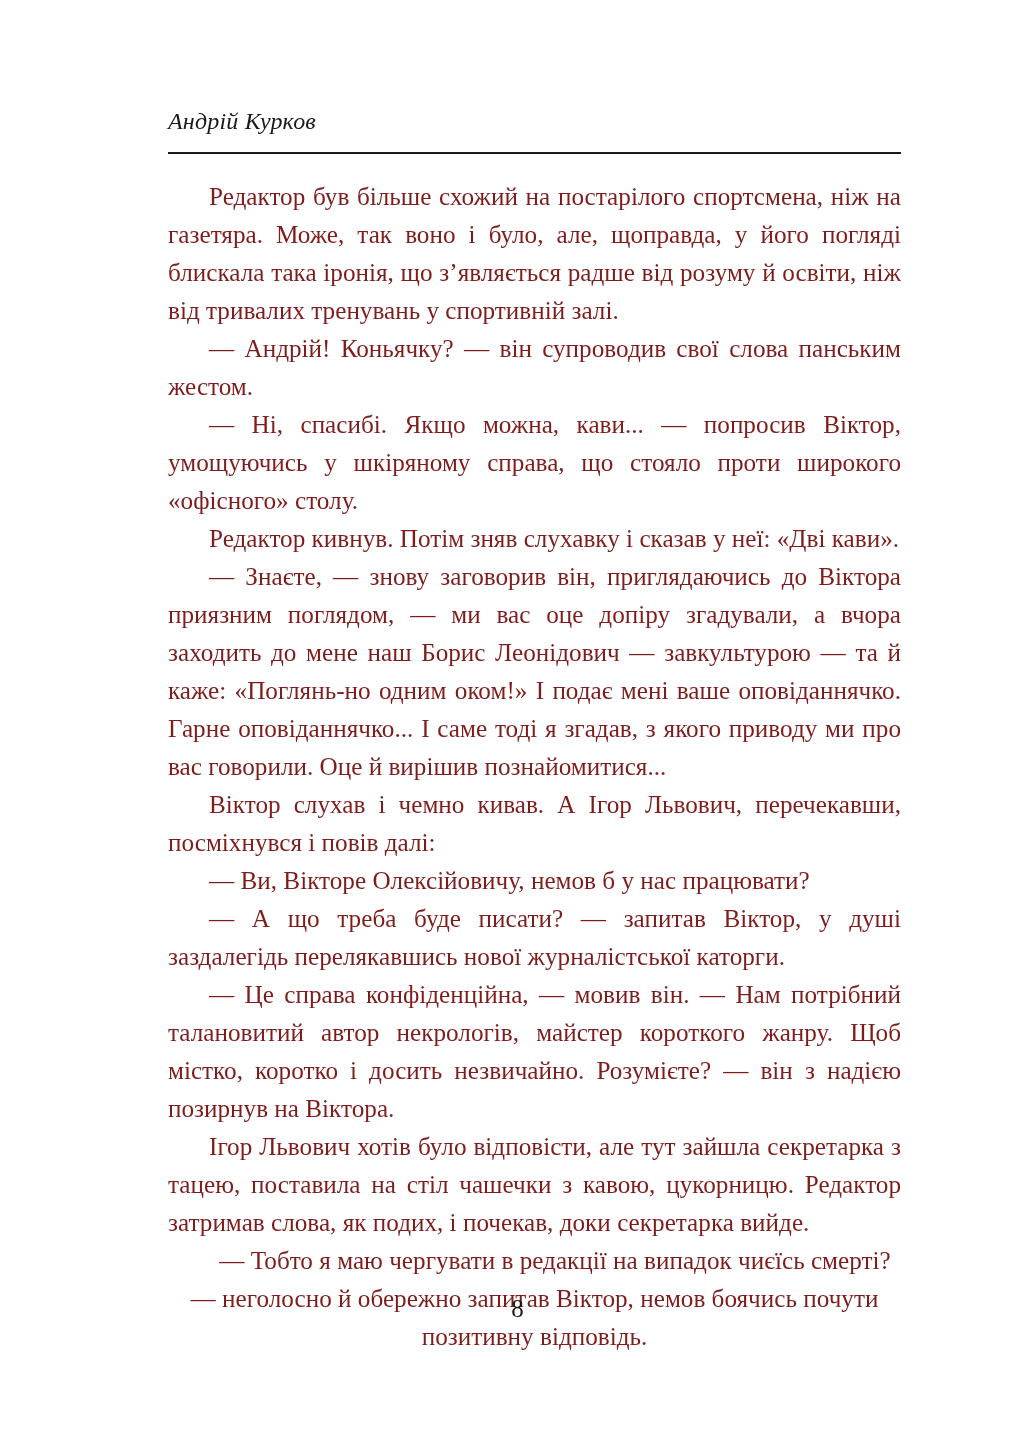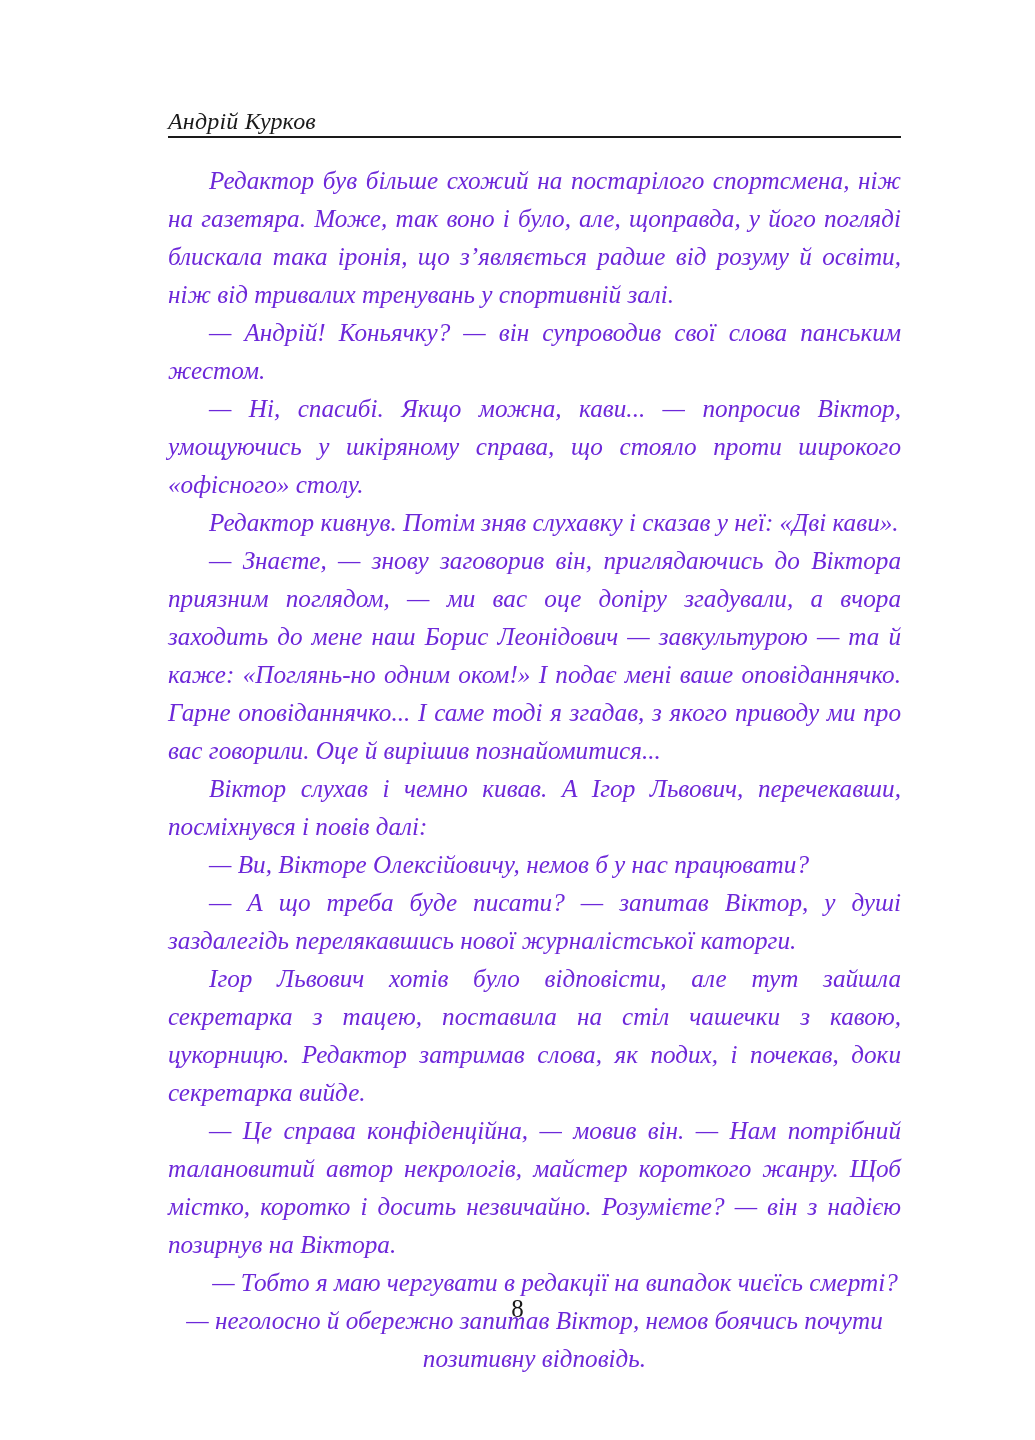--- a/index.html
+++ b/index.html
@@ -22,39 +22,38 @@
     left: 168px;
     top: 108px;
     width: 733px;
   }
   .running-head {
     font-style: italic;
     font-size: 24px;
     line-height: 1.15;
     color: #1a1a1a;
     letter-spacing: 0.2px;
-    padding-bottom: 0;
+    padding-bottom: 16px;
   }
   .head-rule {
     border: 0;
     border-top: 2.2px solid #1a1a1a;
     margin: 0 0 24px 0;
     width: 100%;
   }
   .body-text p {
     margin: 0;
     font-size: 25.2px;
     line-height: 38px;
     text-align: justify;
     text-indent: 41px;
     text-justify: inter-word;
     hyphens: manual;
     -webkit-hyphens: manual;
-    color: #6d28d9;
-    font-style: italic;
+    color: #7f1d1d;
   }
   .body-text p:last-child {
     text-align: center;
   }
   .folio {
     position: absolute;
     left: 0;
     right: 0;
     top: 1296px;
     text-align: center;
@@ -76,22 +75,22 @@
 
     <div class="body-text">
       <p>Редактор був більше схожий на постарілого спортсмена, ніж на газетяра. Може, так воно і було, але, щоправда, у його погляді блискала така іронія, що з’являється радше від розуму й освіти, ніж від тривалих тренувань у спортивній залі.</p>
       <p>— Андрій! Коньячку? — він супроводив свої слова панським жестом.</p>
       <p>— Ні, спасибі. Якщо можна, кави... — попросив Віктор, умощуючись у шкіряному справа, що стояло проти широкого «офісного» столу.</p>
       <p>Редактор кивнув. Потім зняв слухавку і сказав у неї: «Дві кави».</p>
       <p>— Знаєте, — знову заговорив він, приглядаючись до Віктора приязним поглядом, — ми вас оце допіру згадували, а вчора заходить до мене наш Борис Леонідович — завкультурою — та й каже: «Поглянь-но одним оком!» І подає мені ваше оповіданнячко. Гарне оповіданнячко... І саме тоді я згадав, з якого приводу ми про вас говорили. Оце й вирішив познайомитися...</p>
       <p>Віктор слухав і чемно кивав. А Ігор Львович, перечекавши, посміхнувся і повів далі:</p>
       <p>— Ви, Вікторе Олексійовичу, немов б у нас працювати?</p>
       <p>— А що треба буде писати? — запитав Віктор, у душі заздалегідь перелякавшись нової журналістської каторги.</p>
+      <p>— Це справа конфіденційна, — мовив він. — Нам потрібний талановитий автор некрологів, майстер короткого жанру. Щоб містко, коротко і досить незвичайно. Розумієте? — він з надією позирнув на Віктора.</p>
       <p>Ігор Львович хотів було відповісти, але тут зайшла секретарка з тацею, поставила на стіл чашечки з кавою, цукорницю. Редактор затримав слова, як подих, і почекав, доки секретарка вийде.</p>
-      <p>— Це справа конфіденційна, — мовив він. — Нам потрібний талановитий автор некрологів, майстер короткого жанру. Щоб містко, коротко і досить незвичайно. Розумієте? — він з надією позирнув на Віктора.</p>
       <p>— Тобто я маю чергувати в редакції на випадок чиєїсь смерті? — неголосно й обережно запитав Віктор, немов боячись почути позитивну відповідь.</p>
     </div>
 
   </div>
 
   <div class="folio">8</div>
 
 </div>
 
 </body></html>

